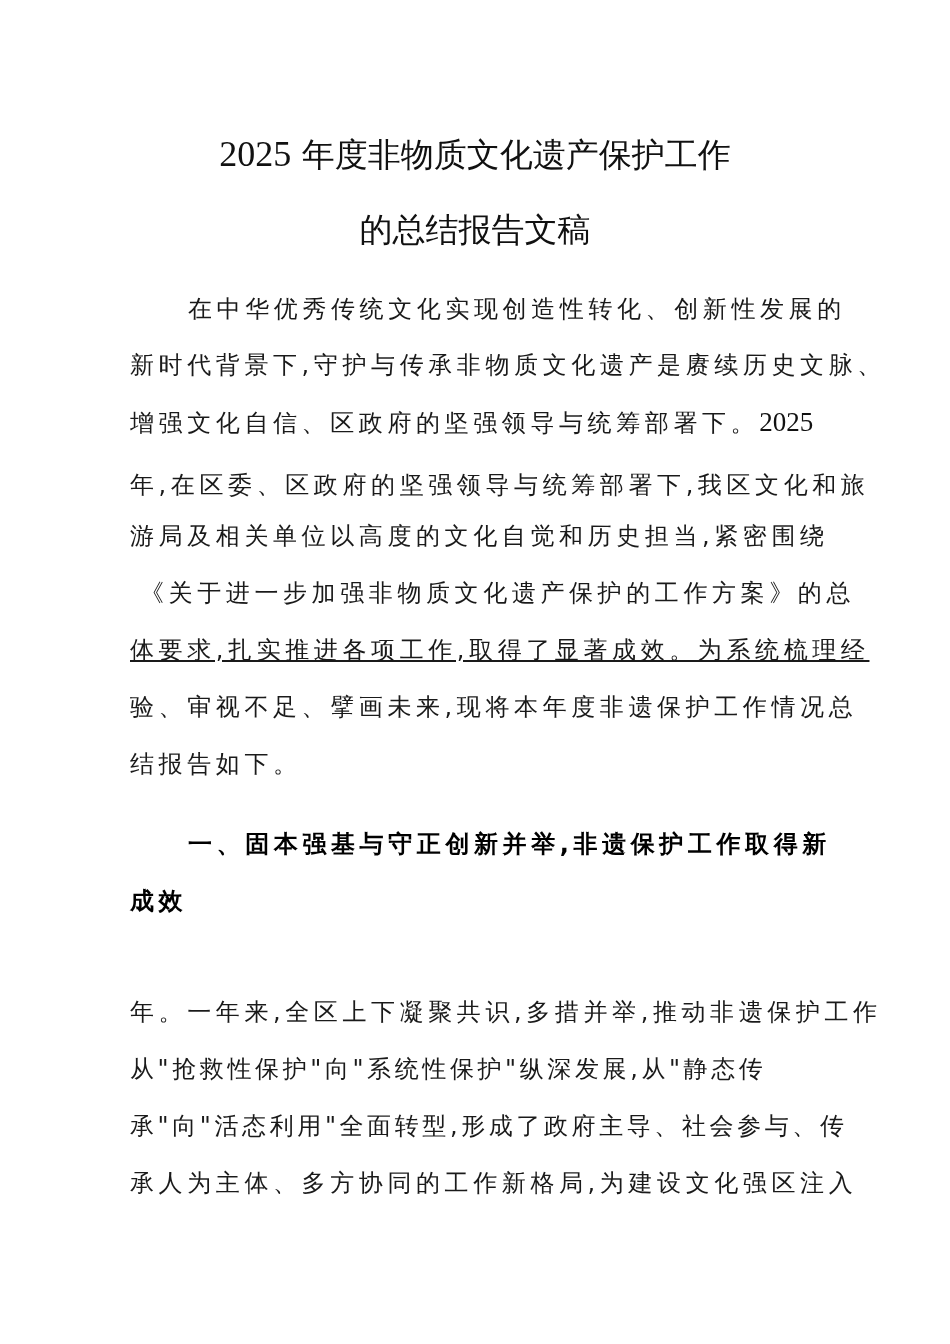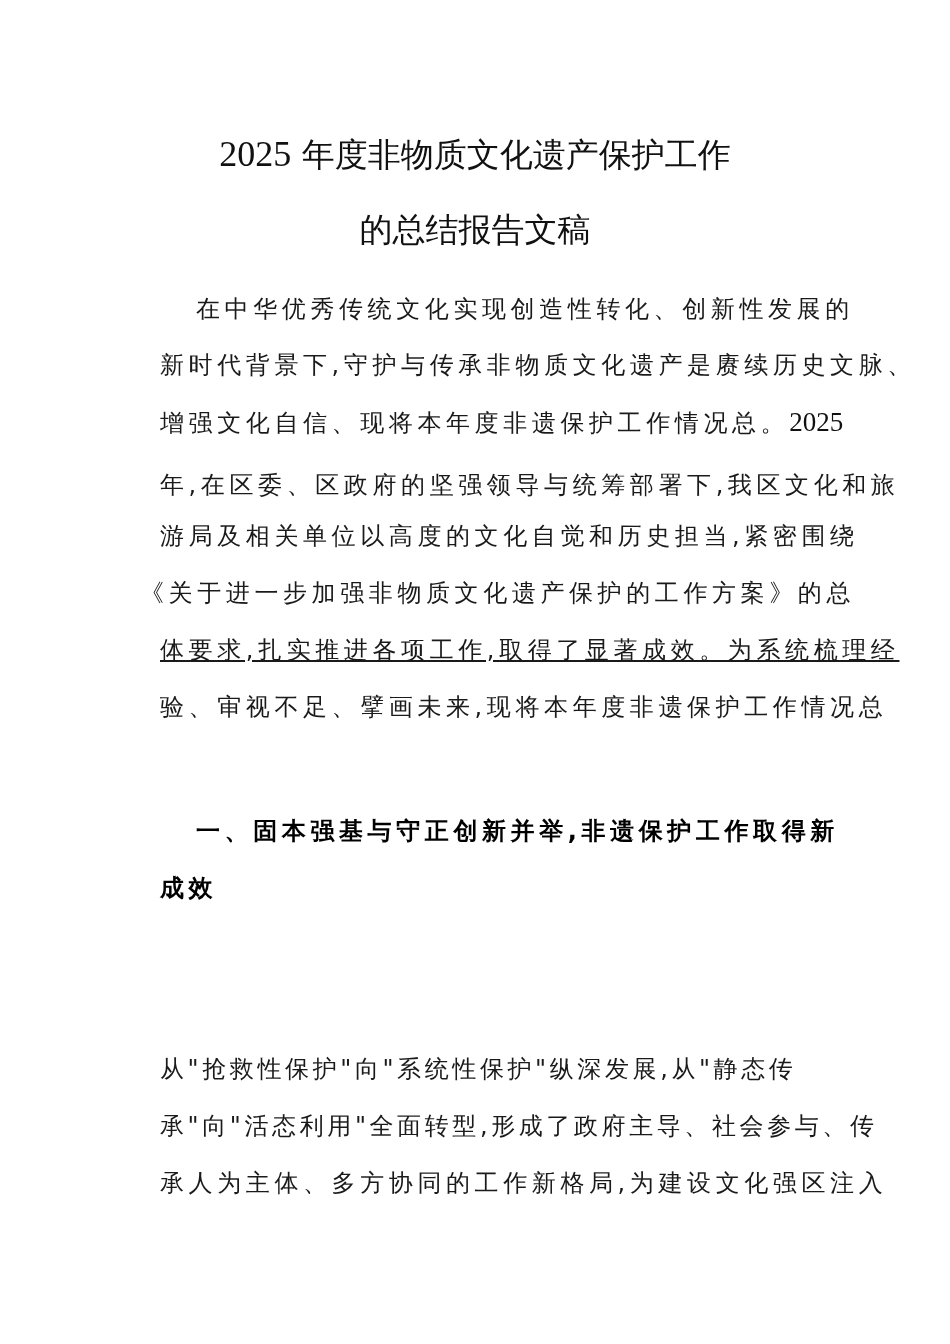--- a/index.html
+++ b/index.html
@@ -5,45 +5,47 @@
     html, body { margin: 0; padding: 0; background: #ffffff; }
     body { width: 950px; height: 1344px; position: relative; overflow: hidden; color: #111; }
     .page { position: absolute; left: 0; top: 0; width: 950px; height: 1152px; background: #fff; }
     .title-line {
       position: absolute; left: 0; width: 950px; text-align: center;
       font-family: "DejaVu Sans", sans-serif; font-size: 33px; font-weight: normal;
       color: #111; letter-spacing: 0px; white-space: nowrap;
     }
     .title-line .num { font-family: "Liberation Serif", serif; font-size: 36px; }
     .line {
-      position: absolute; left: 160px; white-space: nowrap;
+      position: absolute; left: 130px; white-space: nowrap;
       font-family: "DejaVu Sans", sans-serif; font-size: 24px; color: #1a1a1a;
       letter-spacing: 4.6px; line-height: 30px;
     }
-    .line.indent { left: 196px; }
+    .line.indent { left: 188px; }
     .line .num { font-family: "Liberation Serif", serif; font-size: 27px; letter-spacing: 0; color: #111; }
-    .heading { font-weight: bold; color: #000; }
+    .heading { font-weight: bold; color: #000; margin-top: 13px; }
   </style>
 </head>
 <body>
 
 <div class="page">
 
   <div class="title-line" style="top:133px;"><span class="num">2025</span><span> 年度非物质文化遗产保护工作</span></div>
   <div class="title-line" style="top:208px;">的总结报告文稿</div>
 
   <div class="line indent" style="top:294px;">在中华优秀传统文化实现创造性转化、创新性发展的</div>
   <div class="line" style="top:350px;">新时代背景下,守护与传承非物质文化遗产是赓续历史文脉、</div>
-  <div class="line" style="top:407px;"><span>增强文化自信、现将本年度非遗保护工作情况总。</span><span class="num">2025</span></div>
+  <div class="line" style="top:407px;"><span>增强文化自信、区政府的坚强领导与统筹部署下。</span><span class="num">2025</span></div>
   <div class="line" style="top:464px;margin-top:6px;">年,在区委、区政府的坚强领导与统筹部署下,我区文化和旅</div>
   <div class="line" style="top:521px;">游局及相关单位以高度的文化自觉和历史担当,紧密围绕</div>
   <div class="line" style="top:578px; left:140px;">《关于进一步加强非物质文化遗产保护的工作方案》的总</div>
   <div class="line" style="top:635px;text-decoration:underline;">体要求,扎实推进各项工作,取得了显著成效。为系统梳理经</div>
   <div class="line" style="top:692px;">验、审视不足、擘画未来,现将本年度非遗保护工作情况总</div>
+  <div class="line" style="top:749px;">结报告如下。</div>
 
   <div class="line indent heading" style="top:816px;">一、固本强基与守正创新并举,非遗保护工作取得新</div>
   <div class="line heading" style="top:873px;">成效</div>
 
+  <div class="line" style="top:997px;">年。一年来,全区上下凝聚共识,多措并举,推动非遗保护工作</div>
   <div class="line" style="top:1054px; letter-spacing:3.6px;">从"抢救性保护"向"系统性保护"纵深发展,从"静态传</div>
   <div class="line" style="top:1111px; letter-spacing:3.6px;">承"向"活态利用"全面转型,形成了政府主导、社会参与、传</div>
   <div class="line" style="top:1168px;">承人为主体、多方协同的工作新格局,为建设文化强区注入</div>
 
 </div>
 
 </body></html>

